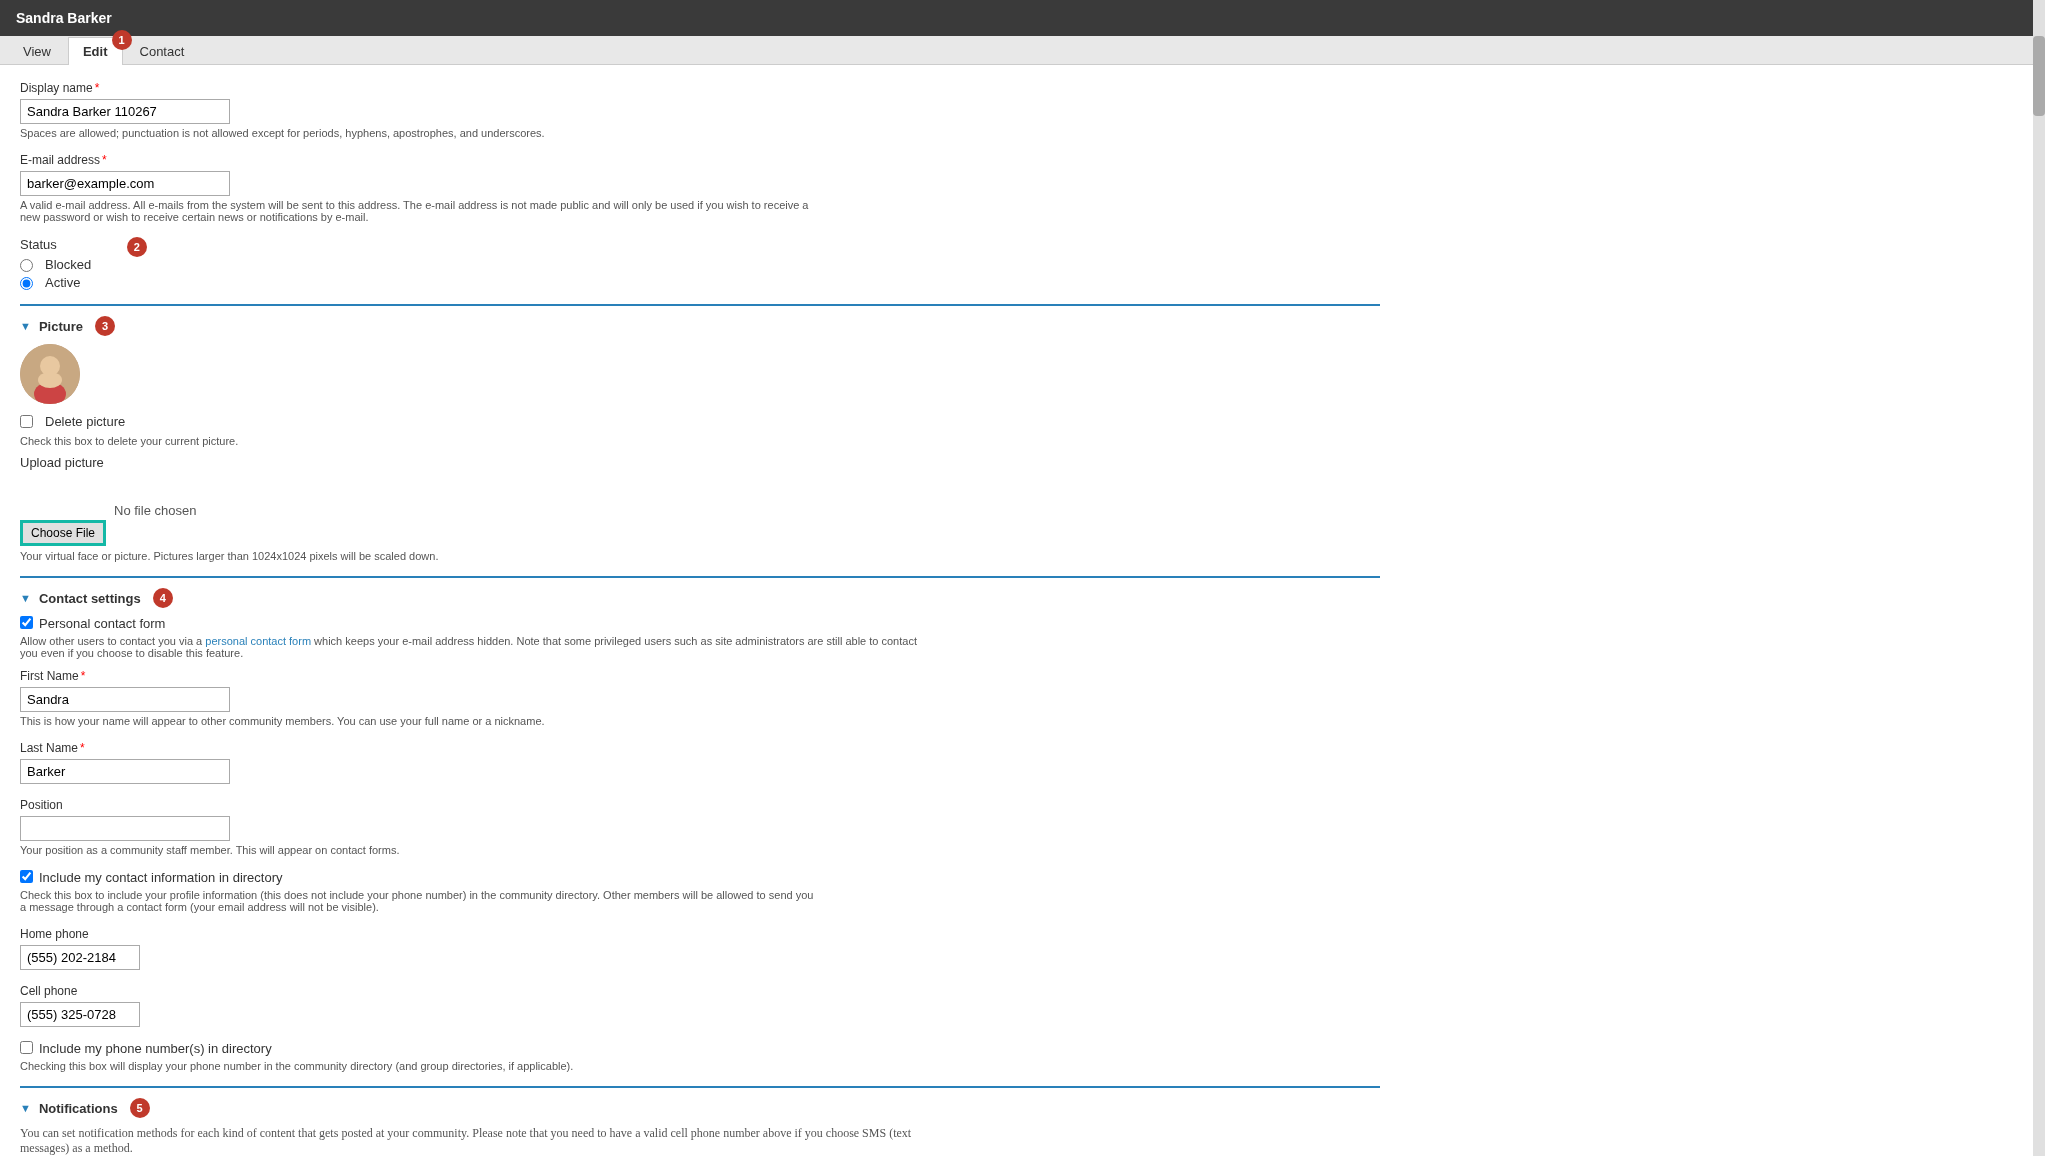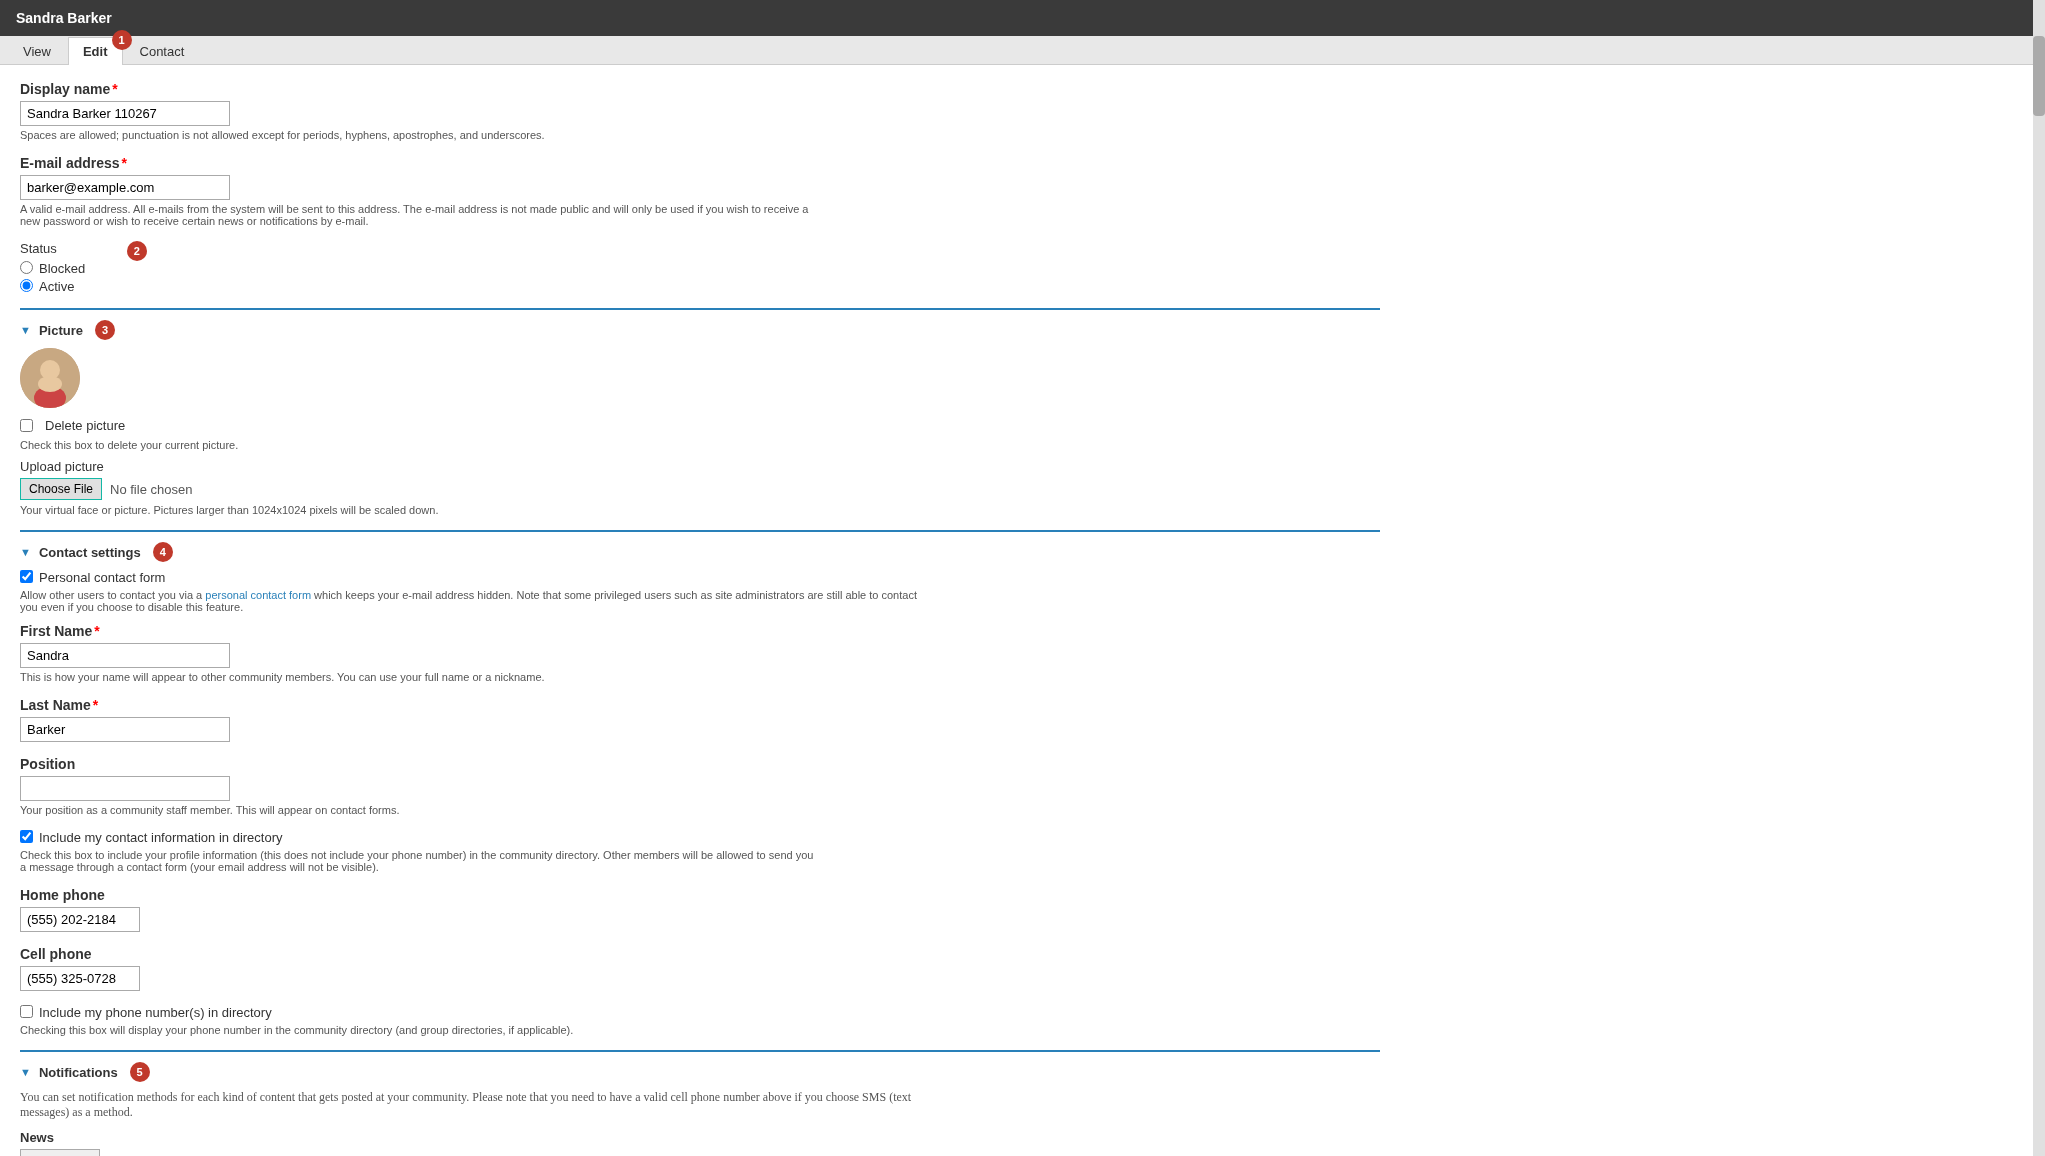--- a/index.html
+++ b/index.html
@@ -62,23 +62,22 @@
       padding: 16px 20px;
       max-width: 1400px;
     }
 
     .field-group {
       margin-bottom: 14px;
     }
 
     label.field-label {
       display: block;
-      font-size: 14px;
+      font-size: 12px;
       margin-bottom: 4px;
-      font-weight: bold;
     }
     label.field-label .required {
       color: red;
       margin-left: 2px;
     }
 
     input[type="text"], input[type="email"] {
       border: 1px solid #aaa;
       padding: 4px 6px;
       font-size: 13px;
@@ -89,21 +88,21 @@
     .hint {
       font-size: 11px;
       color: #555;
       margin-top: 3px;
       max-width: 800px;
     }
 
     
     .status-group { margin-bottom: 14px; }
     .status-group .status-title { font-size: 13px; margin-bottom: 5px; }
-    .radio-row { display: flex; align-items: flex-start; gap: 6px; font-size: 13px; margin-bottom: 3px; }
+    .radio-row { display: flex; align-items: flex-end; gap: 12px; font-size: 13px; margin-bottom: 3px; }
 
     
     .section-divider {
       border: none;
       border-top: 2px solid #2980b9;
       margin: 14px 0 10px 0;
       width: 100%;
     }
     .section-header {
       display: flex;
@@ -136,24 +135,25 @@
       align-items: center;
       justify-content: center;
     }
 
     .delete-pic-row { display: flex; align-items: center; gap: 12px; margin-bottom: 6px; font-size: 13px; }
     .upload-section { margin-top: 6px; }
     .upload-label { font-size: 13px; margin-bottom: 4px; }
     .file-input-row { display: flex; align-items: center; gap: 8px; }
     .choose-file-btn {
       background: #e0e0e0;
-      border: 1px solid #14b8a6;
+      border: 3px solid #14b8a6;
       padding: 3px 8px;
       font-size: 12px;
       cursor: pointer;
+      margin-top: 46px;
     }
     .no-file-text { font-size: 13px; color: #555; }
 
     
     .contact-settings-section { margin-bottom: 10px; }
     .checkbox-row { display: flex; align-items: flex-start; gap: 6px; margin-bottom: 4px; font-size: 13px; }
     .contact-hint { font-size: 11px; color: #555; max-width: 900px; margin-top: 2px; }
     .contact-hint a { color: #2980b9; text-decoration: none; }
 
     

